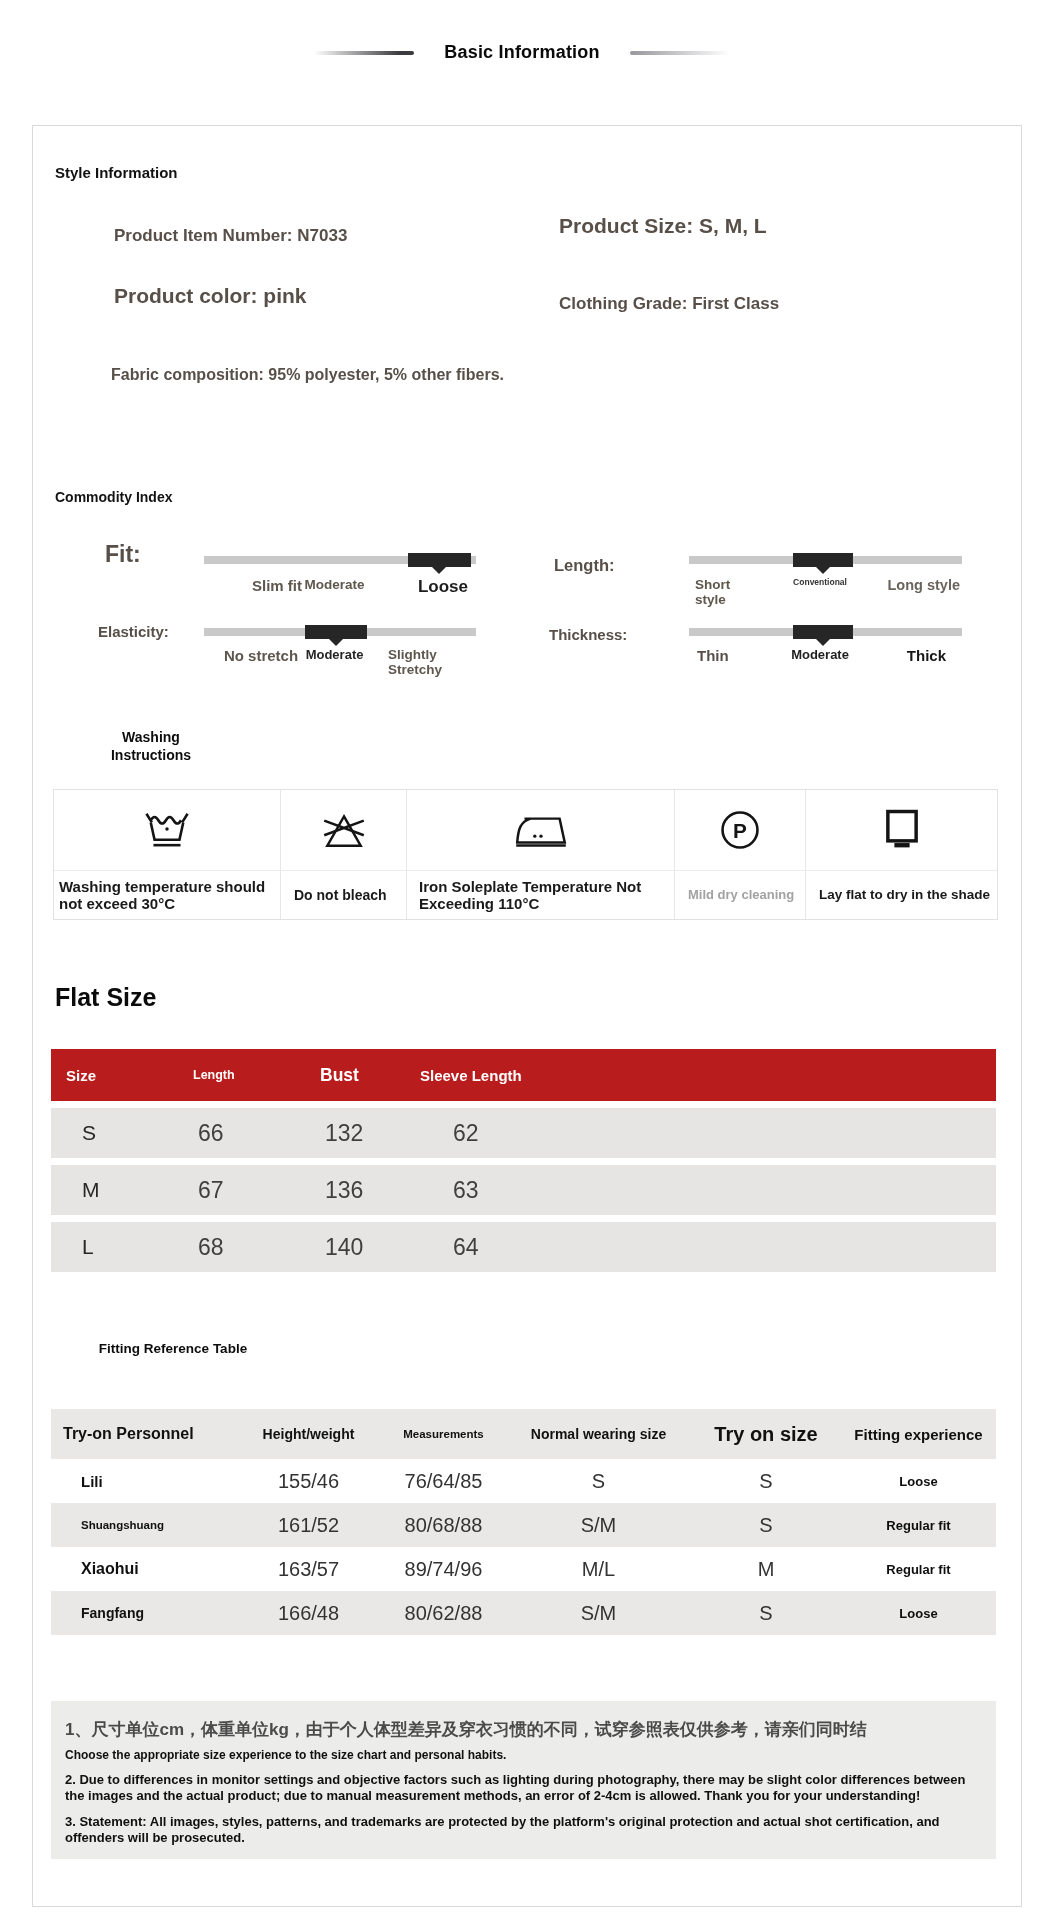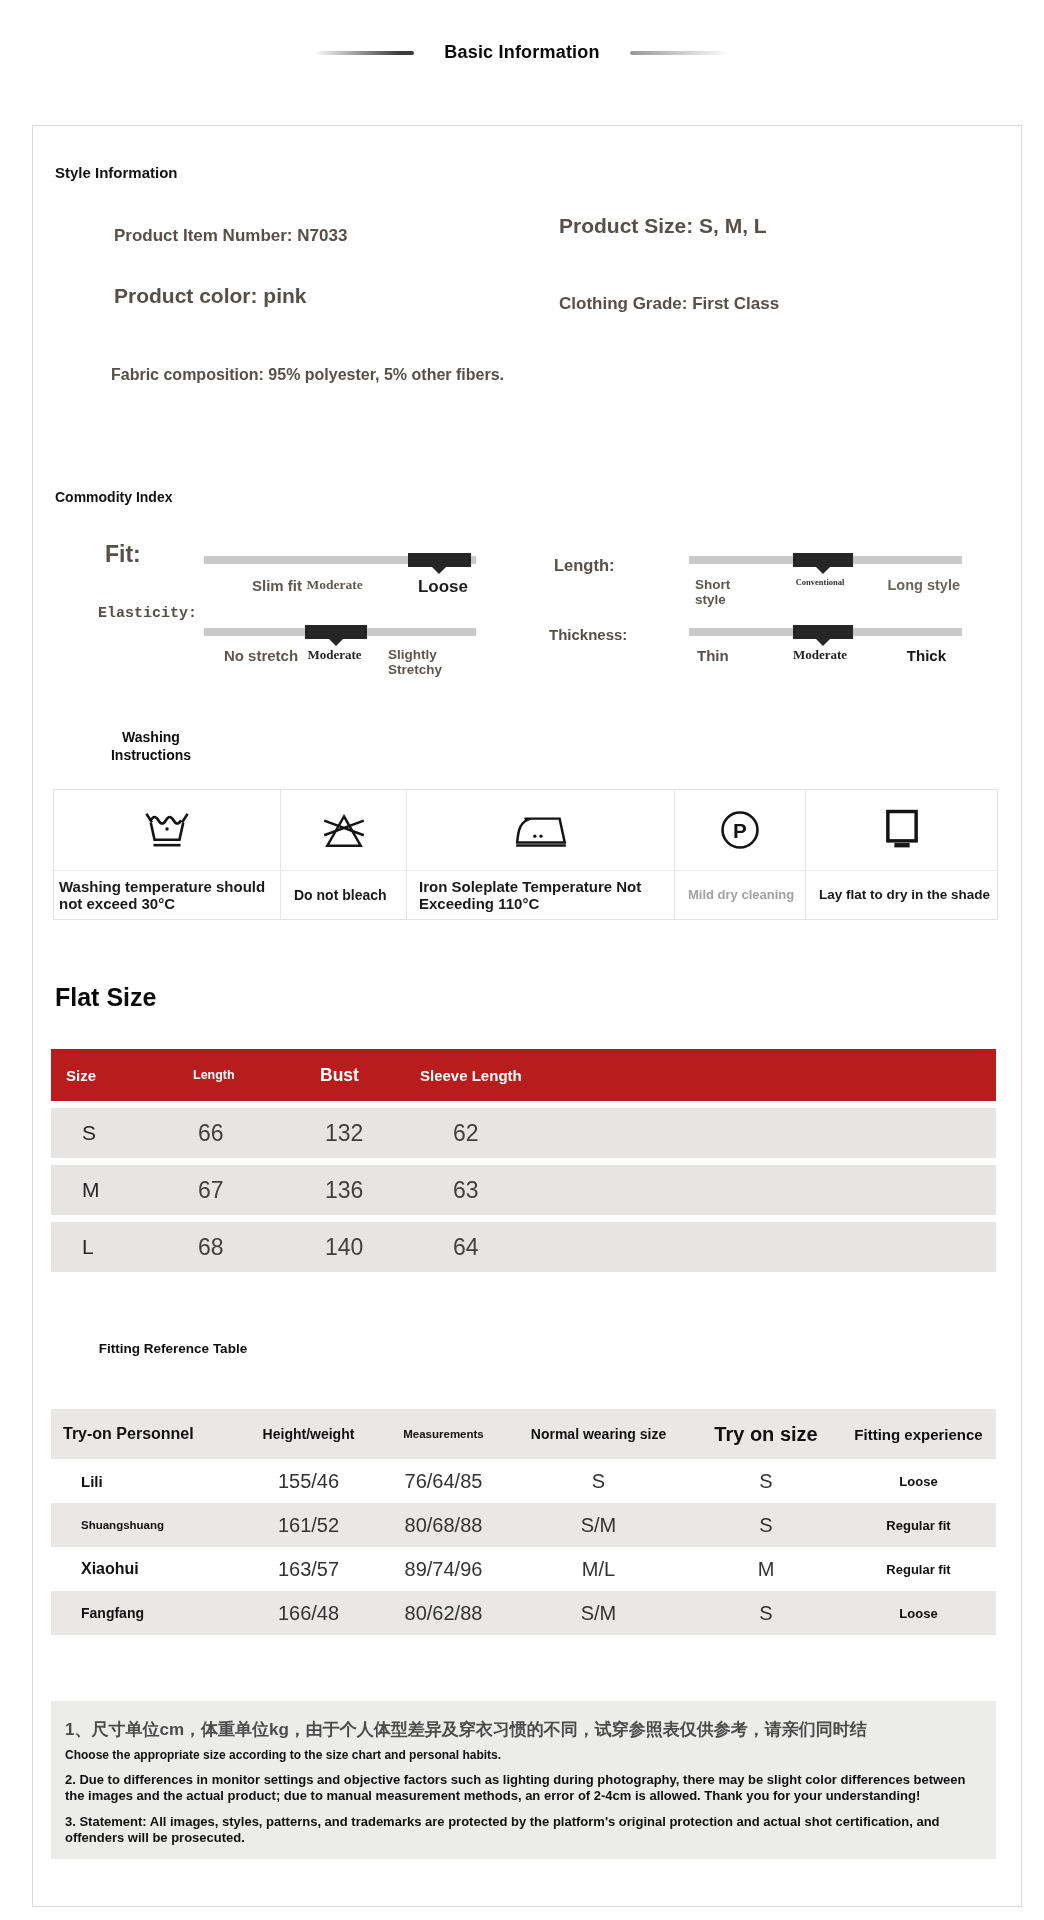--- a/index.html
+++ b/index.html
@@ -20,21 +20,21 @@
 
   .si-item{font-weight:bold;color:#574f48;white-space:nowrap;}
 
   
   .track{position:absolute;height:8px;background:#c9c9c9;}
   .seg{position:absolute;top:-3px;height:14px;background:#262626;}
   .seg::after{content:"";position:absolute;left:50%;top:100%;transform:translateX(-50%);
       border-left:7px solid transparent;border-right:7px solid transparent;border-top:7px solid #262626;}
   .opts{position:absolute;font-weight:bold;color:#5f574e;line-height:1.1;}
   .opts span{position:absolute;top:0;white-space:nowrap;}
-  .o2{left:48%;transform:translateX(-50%);text-align:right;font-family:Liberation Serif, serif;}
+  .o2{left:48%;transform:translateX(-50%);text-align:right;}
   .o3{right:2px;text-align:right;}
   .sl-label{position:absolute;font-weight:bold;color:#574f48;white-space:nowrap;}
 
   .fit-o1{font-size:15px;left:0;margin-left:48px;}
   .fit-o2{font-size:13.5px;}
   .fit-o3{font-size:17px;color:#1c1c1c;right:8px;}
   .el-o1{font-size:15px;left:18px;width:78px;white-space:normal!important;text-align:center;}
   .el-o2{font-size:13px;color:#262626;}
   .el-o3{font-size:13.5px;width:88px;right:0;white-space:normal!important;text-align:left;}
   .ln-o1{font-size:13.5px;left:6px;width:62px;white-space:normal!important;}
@@ -130,21 +130,21 @@
         <div class="seg" style="left:75%;width:23%;"></div>
       </div>
       <div class="opts" style="left:171px;top:452px;width:272px;">
         <span class="fit-o1">Slim fit</span>
         <span class="o2 fit-o2">Moderate</span>
         <span class="o3 fit-o3">Loose</span>
       </div>
     </div>
 
     <div>
-      <span class="sl-label" style="left:65px;top:479px;font-size:15px;font-family:Liberation Mono, monospace;">Elasticity:</span>
+      <span class="sl-label" style="left:65px;top:497px;font-size:15px;">Elasticity:</span>
       <div class="track" style="left:171px;top:502px;width:272px;">
         <div class="seg" style="left:37%;width:23%;"></div>
       </div>
       <div class="opts" style="left:171px;top:522px;width:272px;">
         <span class="el-o1">No stretch</span>
         <span class="o2 el-o2">Moderate</span>
         <span class="o3 el-o3">Slightly Stretchy</span>
       </div>
     </div>
 
@@ -286,19 +286,19 @@
         <div class="num">166/48</div>
         <div class="num">80/62/88</div>
         <div class="num">S/M</div>
         <div class="num">S</div>
         <div class="exp">Loose</div>
       </div>
     </div>
 
     <div class="notes">
       <div class="nzh">1、尺寸单位cm，体重单位kg，由于个人体型差异及穿衣习惯的不同，试穿参照表仅供参考，请亲们同时结</div>
-      <div class="nen">Choose the appropriate size according to the size chart and personal habits.</div>
+      <div class="nen">Choose the appropriate size experience to the size chart and personal habits.</div>
       <div class="np">2. Due to differences in monitor settings and objective factors such as lighting during photography, there may be slight color differences between the images and the actual product; due to manual measurement methods, an error of 2-4cm is allowed. Thank you for your understanding!</div>
       <div class="np">3. Statement: All images, styles, patterns, and trademarks are protected by the platform's original protection and actual shot certification, and offenders will be prosecuted.</div>
     </div>
 
   </div>
 </div>
 
 </body></html>

